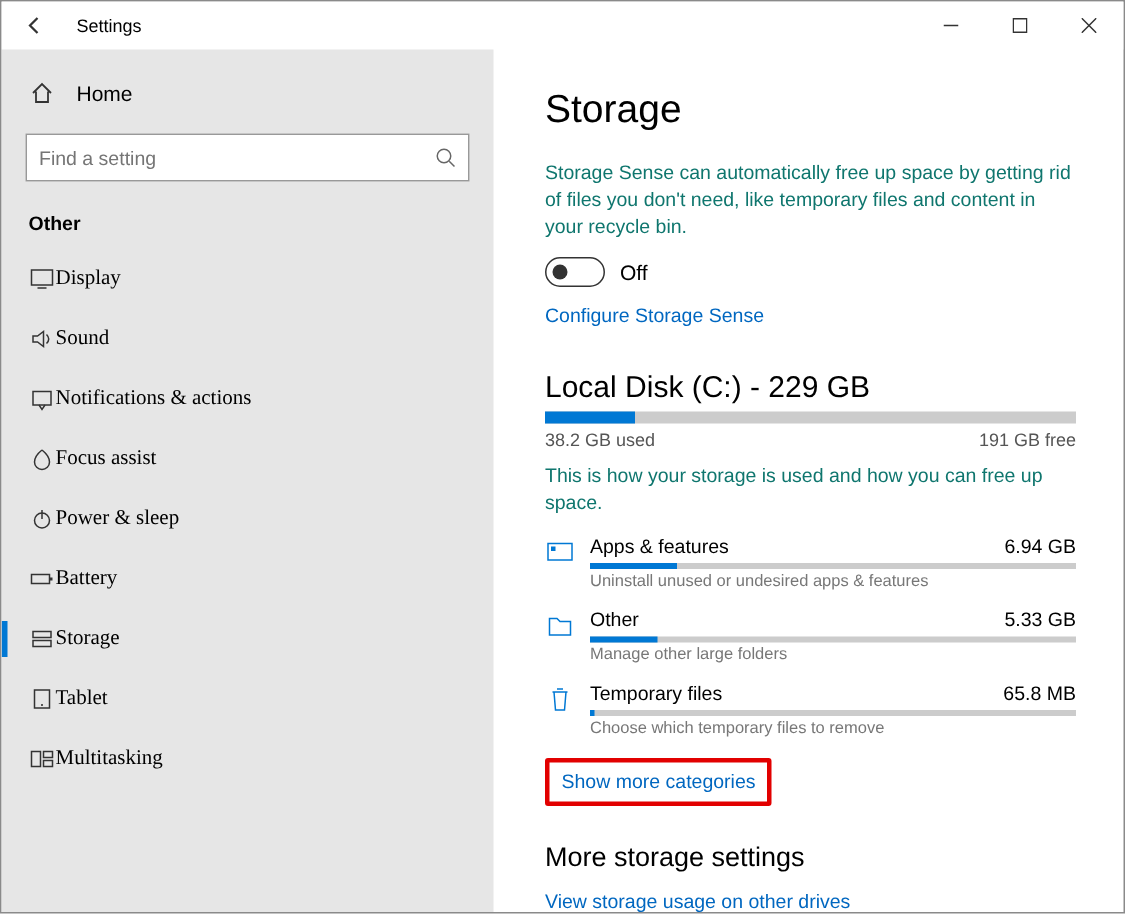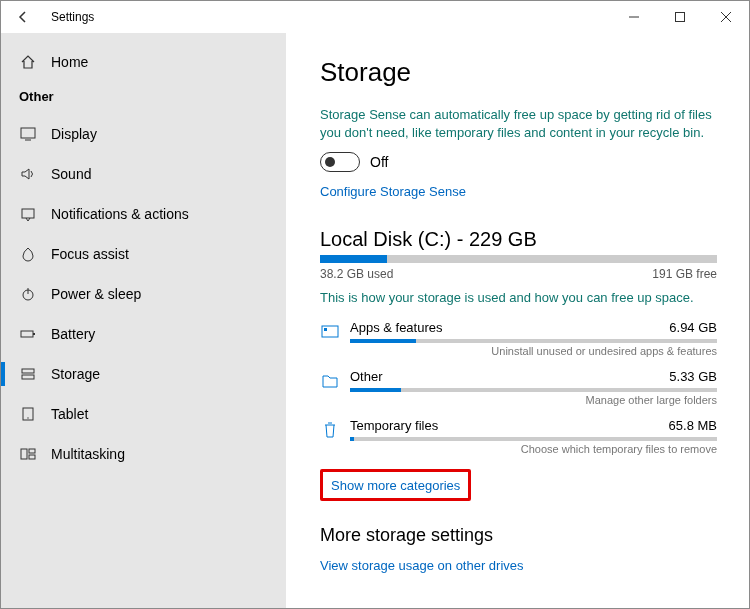--- a/index.html
+++ b/index.html
@@ -3,42 +3,42 @@
 <meta charset="utf-8">
 <style>
   * { box-sizing: border-box; margin: 0; padding: 0; font-family: "Segoe UI", Arial, sans-serif; }
   body { width: 750px; height: 609px; background: #fff; overflow: hidden; border: 1px solid #8a8a8a; }
   .titlebar { height: 32px; display: flex; align-items: center; background: #fff; }
   .back-btn { width: 44px; height: 32px; display: flex; align-items: center; justify-content: center; }
   .title { font-size: 12px; padding-left: 6px; flex: 1; }
   .win-controls { display: flex; }
   .win-btn { width: 46px; height: 32px; display: flex; align-items: center; justify-content: center; }
   .content { display: flex; height: calc(100% - 32px); }
-  .sidebar { width: 285px; background: #e6e6e6; height: 100%; overflow-y: auto; padding-bottom: 10px; }
+  .sidebar { width: 328px; background: #e6e6e6; height: 100%; overflow-y: auto; padding-bottom: 10px; }
   .home-item { display: flex; align-items: center; height: 38px; padding-left: 18px; margin-top: 10px; }
   .home-item span.label { margin-left: 14px; font-size: 14px; }
   .search-box { margin: 8px 16px 12px 16px; height: 32px; border: 1px solid #999; background: #fff; display: flex; align-items: center; padding: 0 8px; }
   .search-box input { flex: 1; border: none; outline: none; font-size: 13px; color: #666; background: transparent; }
   .group-header { font-size: 13px; font-weight: 600; padding: 8px 18px 10px 18px; }
   .nav-item { display: flex; align-items: center; height: 40px; padding-left: 18px; position: relative; }
   .nav-item.selected::before { content: ""; position: absolute; left: 0; top: 8px; bottom: 8px; width: 4px; background: #0078d4; }
-  .nav-item .label { margin-left: 14px; font-size: 14px; }
+  .nav-item .label { font-size: 14px; font-family: Liberation Serif, serif; }
   .nav-icon { width: 18px; height: 18px; display: flex; align-items: center; justify-content: center; color: #333; }
   .main { flex: 1; padding: 24px 32px 0 34px; overflow-y: auto; }
   h1.page-title { font-size: 26px; font-weight: 400; margin-bottom: 18px; }
   .desc { font-size: 13px; color: #0f766e; line-height: 1.4; margin-bottom: 10px; }
   .toggle-row { display: flex; align-items: center; margin-bottom: 10px; }
   .toggle { width: 40px; height: 20px; border: 1px solid #333; border-radius: 10px; position: relative; margin-right: 10px; }
   .toggle .knob { width: 10px; height: 10px; background: #333; border-radius: 50%; position: absolute; left: 4px; top: 4px; }
   .link { color: #0067c0; font-size: 13px; cursor: pointer; display: inline-block; }
   .disk-header { font-size: 20px; font-weight: 400; margin-top: 28px; margin-bottom: 4px; }
   .disk-bar { height: 8px; background: #ccc; position: relative; margin-bottom: 4px; }
   .disk-bar .fill { height: 100%; background: #0078d4; }
   .disk-caption { display: flex; justify-content: space-between; font-size: 12px; color: #555; margin-bottom: 8px; }
-  .cat-row { display: flex; margin-top: 12px; text-align: right; }
+  .cat-row { display: flex; margin-top: 12px; }
   .cat-icon { width: 30px; display: flex; justify-content: flex-start; color: #0078d4; padding-top: 2px; }
   .cat-body { flex: 1; }
   .cat-top { display: flex; justify-content: space-between; font-size: 13px; }
   .cat-bar { height: 4px; background: #ccc; margin: 4px 0 2px 0; position: relative; }
   .cat-bar .fill { height: 100%; background: #0078d4; }
   .cat-hint { font-size: 11px; color: #777; }
   .highlight-box { border: 3px solid #e20000; display: inline-block; padding: 4px 8px; margin-top: 14px; border-radius: 2px; }
   .section-h { font-size: 18px; font-weight: 400; margin-top: 24px; margin-bottom: 10px; }
   svg { display: block; }
 </style>
@@ -74,20 +74,29 @@
 <div class="content">
   <div class="sidebar">
     <div class="home-item">
       <span class="nav-icon">
           <svg width="16" height="16" viewBox="0 0 16 16">
             <path d="M2 8 L8 2 L14 8 M4 7 V14 H12 V7" stroke="#333" fill="none" stroke-width="1.2"></path>
           </svg>
         </span>
       <span class="label">Home</span>
     </div>
+    <div class="search-box">
+      <input type="text" placeholder="Find a setting" style="">
+      <span>
+          <svg width="14" height="14" viewBox="0 0 14 14">
+            <circle cx="6" cy="6" r="4.5" stroke="#666" fill="none"></circle>
+            <line x1="9.5" y1="9.5" x2="13" y2="13" stroke="#666"></line>
+          </svg>
+        </span>
+    </div>
     <div class="group-header">Other</div>
 
     <div class="nav-item">
       <span class="nav-icon">
           <svg width="16" height="16" viewBox="0 0 16 16">
             <rect x="1" y="2" width="14" height="10" stroke="#333" fill="none"></rect>
             <line x1="5" y1="14" x2="11" y2="14" stroke="#333"></line>
           </svg>
         </span>
       <span class="label">Display</span>

